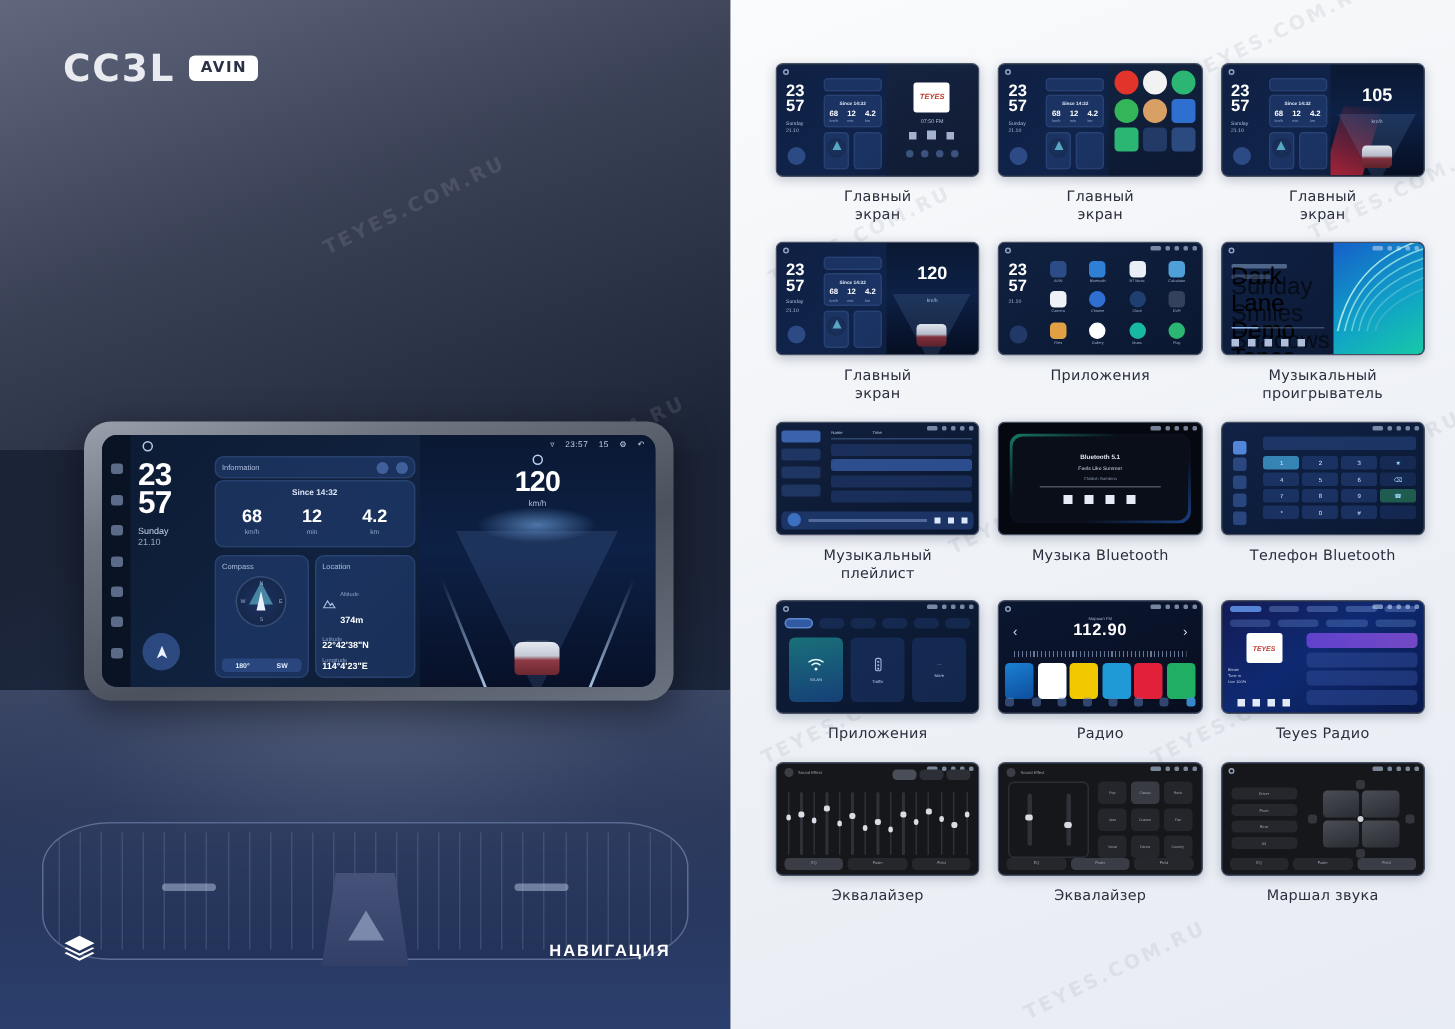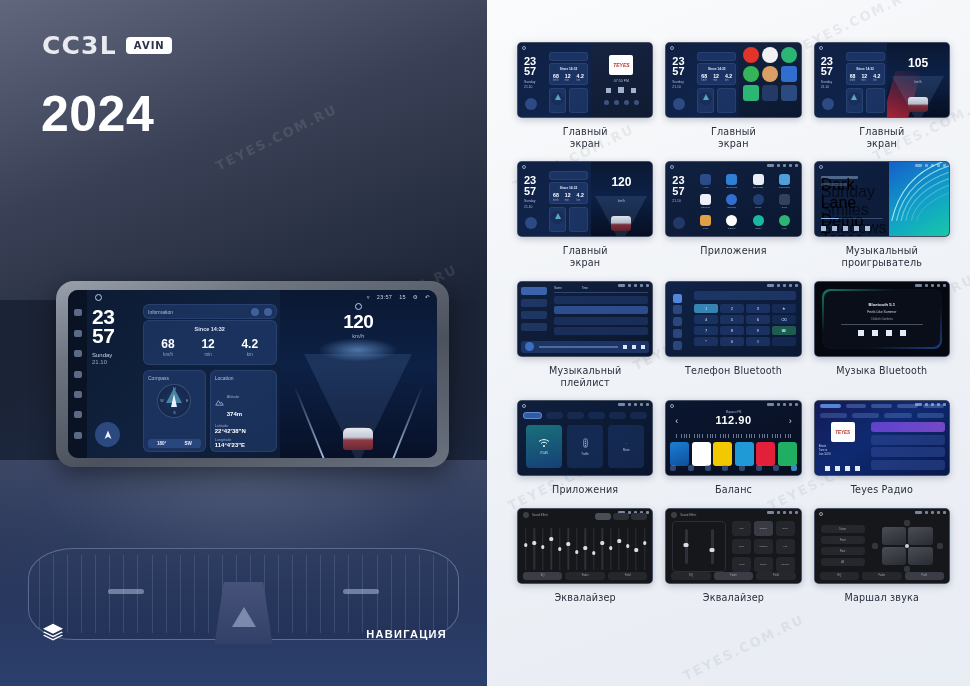--- a/index.html
+++ b/index.html
@@ -521,21 +521,20 @@
     <div class="wm light" style="left:330px;top:290px;">TEYES.COM.RU</div>
     <div class="wm light" style="left:40px;top:480px;">TEYES.COM.RU</div>
     <div class="wm light" style="left:190px;top:600px;">TEYES.COM.RU</div>
 
     <div class="logo">
       <span class="logo-text">CC3L</span>
       <span class="logo-badge">AVIN</span>
     </div>
 
     <div class="hero-title">
-      <div class="hero-year">2024</div>
     </div>
 
     <div class="console">
       <div class="vent">
         <div class="vent-lines">
           <i></i>
             <i></i>
             <i></i>
             <i></i>
             <i></i>
@@ -1066,20 +1065,49 @@
               <span style="width:9px;height:9px;border-radius:50%;background:#3c6fc0;display:block"></span>
               <span style="flex:1;height:2px;background:rgba(160,190,235,.4);display:block"></span>
               <span style="width:4px;height:4px;background:#dbe7fa;display:block"></span>
               <span style="width:4px;height:4px;background:#dbe7fa;display:block"></span>
               <span style="width:4px;height:4px;background:#dbe7fa;display:block"></span>
             </div>
           </div>
         </div>
         <div class="cap">Музыкальный
 плейлист</div>
+      </div>
+
+      <div class="cell">
+        <div class="thumb">
+          <div class="scr-btm">
+            <div class="mini-status">
+                <i class="w"></i>
+                <i></i>
+                <i></i>
+                <i></i>
+                <i></i>
+              </div>
+            <div class="btm-card">
+              <div class="btm-inner">
+                <div class="btm-t1">Bluetooth 5.1</div>
+                <div class="btm-t2">Feels Like Summer</div>
+                <div class="btm-t3">Childish Gambino</div>
+                <div class="btm-bar"></div>
+                <div class="btm-ctrl">
+                  <i></i>
+                  <i></i>
+                  <i></i>
+                  <i></i>
+                </div>
+              </div>
+            </div>
+          </div>
+        </div>
+        <div class="cap">Музыка Bluetooth</div>
       </div>
 
       <div class="cell">
         <div class="thumb">
           <div class="scr-bt">
             <div class="mini-status">
                 <i class="w"></i>
                 <i></i>
                 <i></i>
                 <i></i>
@@ -1113,49 +1141,20 @@
                 <span class="key act"></span>
               </div>
             </div>
           </div>
         </div>
         <div class="cap">Телефон Bluetooth</div>
       </div>
 
       <div class="cell">
         <div class="thumb">
-          <div class="scr-btm">
-            <div class="mini-status">
-                <i class="w"></i>
-                <i></i>
-                <i></i>
-                <i></i>
-                <i></i>
-              </div>
-            <div class="btm-card">
-              <div class="btm-inner">
-                <div class="btm-t1">Bluetooth 5.1</div>
-                <div class="btm-t2">Feels Like Summer</div>
-                <div class="btm-t3">Childish Gambino</div>
-                <div class="btm-bar"></div>
-                <div class="btm-ctrl">
-                  <i></i>
-                  <i></i>
-                  <i></i>
-                  <i></i>
-                </div>
-              </div>
-            </div>
-          </div>
-        </div>
-        <div class="cap">Музыка Bluetooth</div>
-      </div>
-
-      <div class="cell">
-        <div class="thumb">
           <div class="scr-set">
             <div class="mini-home"></div>
             <div class="mini-status">
                 <i class="w"></i>
                 <i></i>
                 <i></i>
                 <i></i>
                 <i></i>
               </div>
             <div class="set-tabs">
@@ -1225,21 +1224,21 @@
               <i></i>
               <i></i>
               <i></i>
               <i></i>
               <i></i>
               <i></i>
               <i class="on"></i>
             </div>
           </div>
         </div>
-        <div class="cap">Баланс</div>
+        <div class="cap">Радио</div>
       </div>
 
       <div class="cell">
         <div class="thumb">
           <div class="scr-tr">
             <div class="mini-status">
                 <i class="w"></i>
                 <i></i>
                 <i></i>
                 <i></i>

